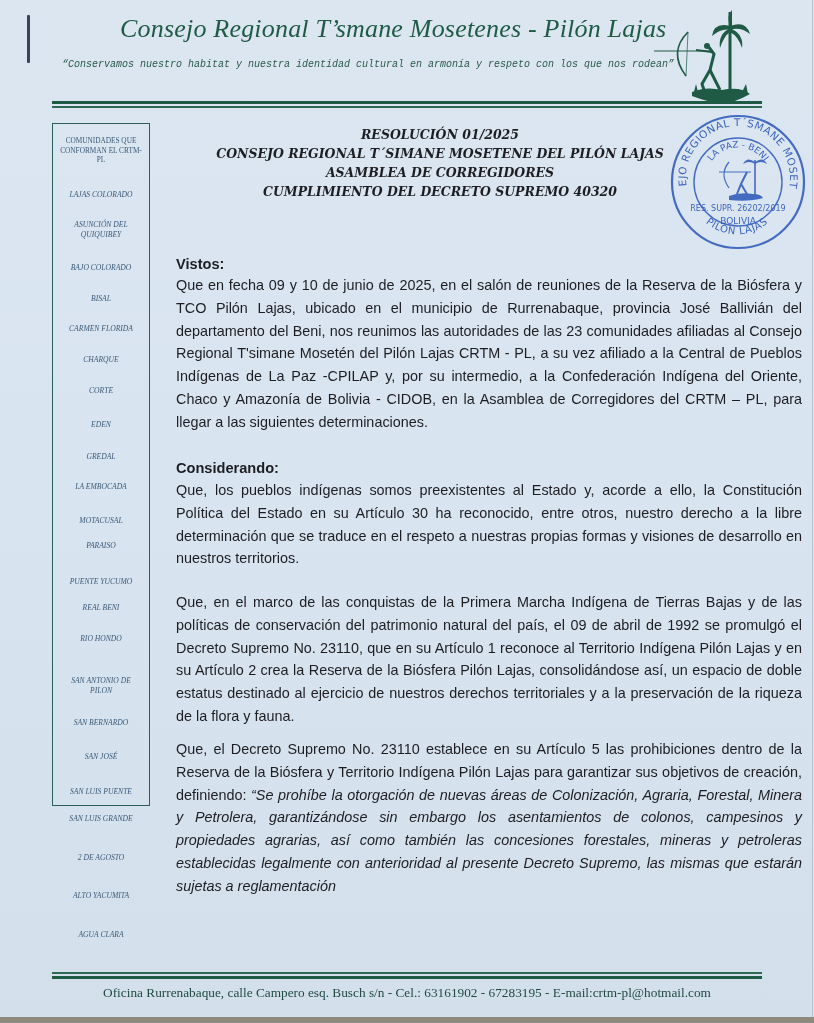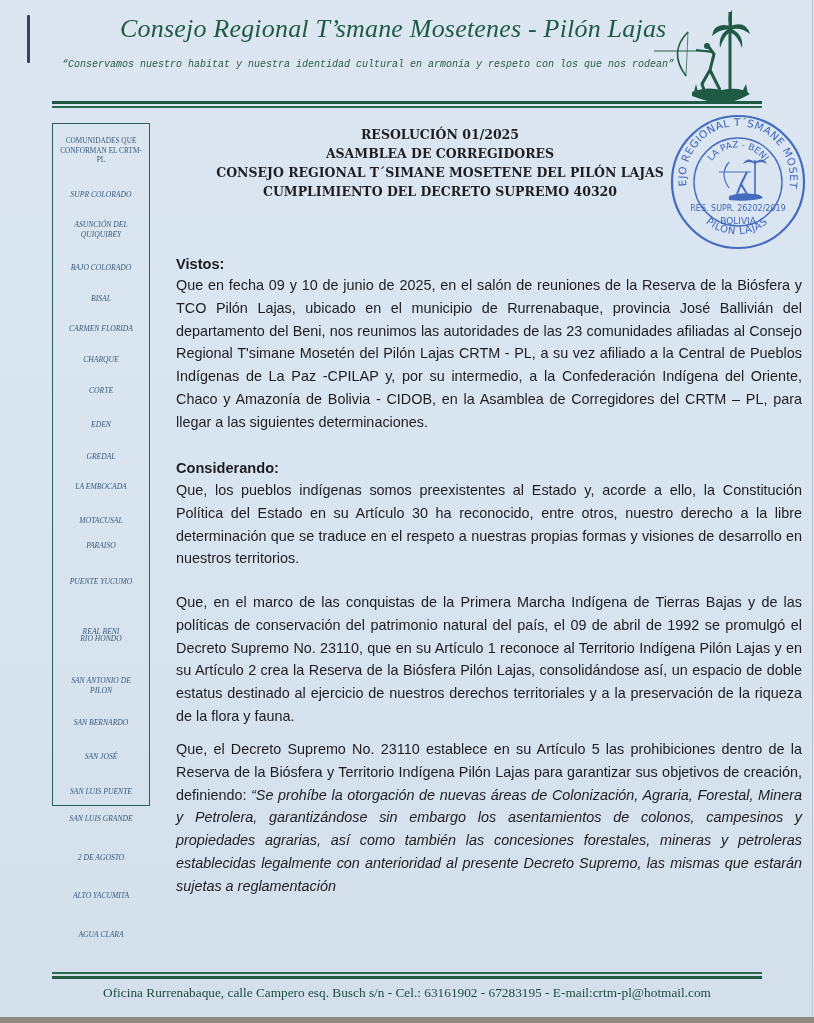--- a/index.html
+++ b/index.html
@@ -104,20 +104,21 @@
     .doc-head {
       position: absolute;
       left: 180px; top: 125px;
       width: 520px;
       text-align: center;
       font-family: "DejaVu Serif", serif;
       font-weight: bold;
       font-size: 12.5px;
       line-height: 19px;
       color: #1e1e22;
+      font-style: italic;
     }
     .doc-head .ref { display: block; }
     .doc-head .place { font-size: 13px; }
     .stamp {
       position: absolute;
       left: 667px; top: 110px;
       width: 140px; height: 145px;
     }
     .body-text {
       position: absolute;
@@ -187,49 +188,49 @@
   </svg>
 
   <div class="rule-top">
     <div class="rule-thick"></div>
     <div class="rule-gap"></div>
     <div class="rule-thin"></div>
   </div>
 
   <div class="sidebar">
     <div class="sidebar-heading" style="padding:0 6px;box-sizing:border-box;">COMUNIDADES QUE CONFORMAN EL CRTM-PL</div>
-    <div class="community" style="top:66px;">SUPR COLORADO</div>
+    <div class="community" style="top:66px;">LAJAS COLORADO</div>
     <div class="community" style="top:96px;padding:0 14px;box-sizing:border-box;">ASUNCIÓN DEL QUIQUIBEY</div>
     <div class="community" style="top:139px;">BAJO COLORADO</div>
     <div class="community" style="top:170px;">BISAL</div>
     <div class="community" style="top:200px;">CARMEN FLORIDA</div>
     <div class="community" style="top:231px;">CHARQUE</div>
     <div class="community" style="top:262px;">CORTE</div>
     <div class="community" style="top:296px;">EDEN</div>
     <div class="community" style="top:328px;">GREDAL</div>
     <div class="community" style="top:358px;">LA EMBOCADA</div>
     <div class="community" style="top:392px;">MOTACUSAL</div>
     <div class="community" style="top:417px;">PARAISO</div>
     <div class="community" style="top:453px;">PUENTE YUCUMO</div>
-    <div class="community" style="top:503px;">REAL BENI</div>
+    <div class="community" style="top:479px;">REAL BENI</div>
     <div class="community" style="top:510px;">RIO HONDO</div>
     <div class="community" style="top:552px;padding:0 10px;box-sizing:border-box;">SAN ANTONIO DE PILON</div>
     <div class="community" style="top:594px;">SAN BERNARDO</div>
     <div class="community" style="top:628px;">SAN JOSÉ</div>
     <div class="community" style="top:663px;">SAN LUIS PUENTE</div>
     <div class="community" style="top:690px;">SAN LUIS GRANDE</div>
     <div class="community" style="top:729px;">2 DE AGOSTO</div>
     <div class="community" style="top:767px;">ALTO YACUMITA</div>
     <div class="community" style="top:806px;">AGUA CLARA</div>
   </div>
 
   <div class="doc-head">
     <span class="ref">RESOLUCIÓN 01/2025</span>
+    <span class="ref">CONSEJO REGIONAL T´SIMANE MOSETENE DEL PILÓN LAJAS</span>
     <span class="ref">ASAMBLEA DE CORREGIDORES</span>
-    <span class="ref">CONSEJO REGIONAL T´SIMANE MOSETENE DEL PILÓN LAJAS</span>
     <span class="ref">CUMPLIMIENTO DEL DECRETO SUPREMO 40320</span>
   </div>
 
   <svg class="stamp" viewBox="0 0 140 145">
     <defs>
       <path id="arcTop" d="M 20 78 A 52 52 0 1 1 122 78"></path>
       <path id="arcBot" d="M 34 108 A 48 48 0 0 0 106 108"></path>
       <path id="arcInner" d="M 42 56 A 32 32 0 0 1 100 56"></path>
     </defs>
     <circle cx="71" cy="72" r="66" fill="none" stroke="#2a56b8" stroke-width="2.2" opacity="0.85"></circle>

